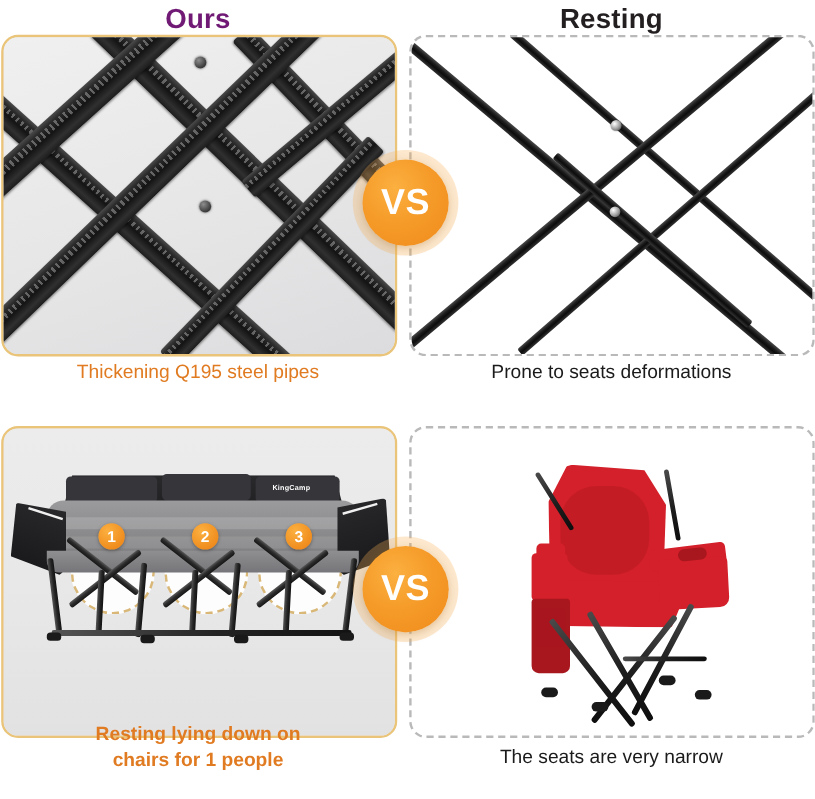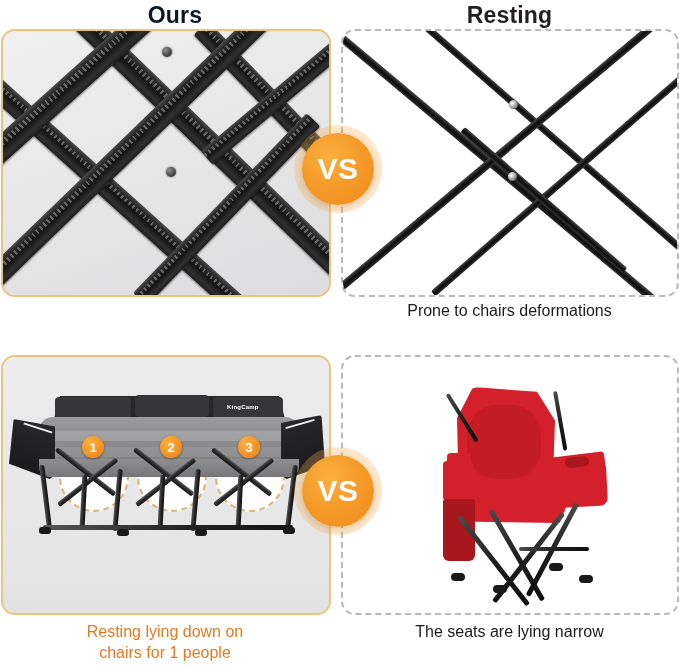--- a/index.html
+++ b/index.html
@@ -8,40 +8,40 @@
     background:#ffffff;
     font-family:"Liberation Sans",sans-serif;
     overflow:hidden;
     position:relative;
   }
   .wrap{position:relative;width:679px;height:666px;}
 
   
   .hdr{position:absolute;top:0;height:30px;line-height:30px;
        font-size:23px;font-weight:700;text-align:center;letter-spacing:.2px;}
-  .hdr-ours{left:10px;width:330px;color:#0f172a;}
+  .hdr-ours{left:0;width:330px;color:#701a75;}
   .hdr-others{left:340px;width:339px;color:#231f20;}
 
   
   .panel{position:absolute;border-radius:14px;overflow:hidden;}
   .panel-ours{border:2px solid #e9c479;background:#ececed;}
   .panel-others{border:2px dashed #b9b9b9;background:#ffffff;}
 
   #panel-tl{left:1px;top:29px;width:326px;height:264px;}
   #panel-tr{left:341px;top:29px;width:334px;height:264px;}
   #panel-bl{left:1px;top:355px;width:326px;height:256px;}
   #panel-br{left:341px;top:355px;width:334px;height:256px;}
 
   
   .cap{position:absolute;text-align:center;font-size:16px;line-height:21px;}
   .cap-ours{color:#e07b22;}
   .cap-others{color:#1b1b1b;}
   #cap-tl{left:0;top:300px;width:330px;}
   #cap-tr{left:340px;top:300px;width:339px;}
-  #cap-bl{left:0;top:621px;width:330px;}
+  #cap-bl{left:0;top:602px;width:330px;font-weight:bold;}
   #cap-br{left:340px;top:621px;width:339px;}
 
   
   .vs{position:absolute;width:72px;height:72px;border-radius:50%;
       display:flex;align-items:center;justify-content:center;
       color:#fff;font-size:30px;font-weight:700;letter-spacing:.5px;
       background:radial-gradient(circle at 38% 32%, #fbb040 0%, #f59a28 48%, #ef8b1c 100%);
       box-shadow:0 0 0 8px rgba(250,178,90,.30), 0 2px 7px rgba(120,70,0,.30);
       z-index:40;}
   #vs-top{left:302px;top:133px;}
@@ -109,33 +109,34 @@
       <div class="pipe" style="width:300px;height:20px;left:205px;top:-10px;transform:rotate(46deg);transform-origin:0 0;"></div>
 
       <div class="pipe" style="width:420px;height:22px;left:-40px;top:262px;transform:rotate(-44deg);transform-origin:0 0;"></div>
       <div class="pipe" style="width:430px;height:24px;left:-55px;top:150px;transform:rotate(-42deg);transform-origin:0 0;"></div>
       <div class="pipe" style="width:250px;height:19px;left:130px;top:262px;transform:rotate(-46deg);transform-origin:0 0;"></div>
       <div class="pipe" style="width:200px;height:18px;left:198px;top:120px;transform:rotate(-40deg);transform-origin:0 0;"></div>
       <div class="rivet" style="left:159px;top:16px;"></div>
       <div class="rivet" style="left:163px;top:136px;"></div>
     </div>
   </div>
+  <div class="cap cap-ours" id="cap-tl">Thickening Q195 steel pipes</div>
 
   <div class="panel panel-others" id="panel-tr">
     <div class="photo">
       <div class="tpipe" style="width:420px;height:8px;left:-8px;top:-4px;transform:rotate(40deg);transform-origin:0 0;"></div>
       <div class="tpipe" style="width:400px;height:7px;left:86px;top:-6px;transform:rotate(41deg);transform-origin:0 0;"></div>
       <div class="tpipe" style="width:430px;height:8px;left:-10px;top:258px;transform:rotate(-40deg);transform-origin:0 0;"></div>
       <div class="tpipe" style="width:400px;height:7px;left:88px;top:260px;transform:rotate(-41deg);transform-origin:0 0;"></div>
       <div class="tpipe" style="width:215px;height:7px;left:122px;top:96px;transform:rotate(41deg);transform-origin:0 0;"></div>
       <div class="trivet" style="left:166px;top:69px;"></div>
       <div class="trivet" style="left:165px;top:141px;"></div>
     </div>
   </div>
-  <div class="cap cap-others" id="cap-tr">Prone to chairs deformations</div>
+  <div class="cap cap-others" id="cap-tr">Prone to seats deformations</div>
 
   <div class="vs" id="vs-top">VS</div>
 
   <div class="panel panel-ours" id="panel-bl">
     <div class="photo" id="bl-photo">
 
       <div class="seatcircle" style="left:56px;top:85px;width:66px;height:66px;"></div>
       <div class="seatcircle" style="left:134px;top:85px;width:66px;height:66px;"></div>
       <div class="seatcircle" style="left:212px;top:85px;width:66px;height:66px;"></div>
 
@@ -237,17 +238,17 @@
       <div class="r-tube" style="width:104px;height:5px;left:236px;top:148px;transform:rotate(118deg);transform-origin:0 0;"></div>
       <div class="r-tube" style="width:70px;height:4px;left:176px;top:190px;"></div>
       <div class="r-tube" style="width:56px;height:4px;left:106px;top:36px;transform:rotate(58deg);transform-origin:0 0;"></div>
       <div class="r-tube" style="width:60px;height:4px;left:214px;top:34px;transform:rotate(80deg);transform-origin:0 0;"></div>
       <div class="r-foot" style="left:108px;top:216px;"></div>
       <div class="r-foot" style="left:150px;top:228px;"></div>
       <div class="r-foot" style="left:206px;top:206px;"></div>
       <div class="r-foot" style="left:236px;top:218px;"></div>
     </div>
   </div>
-  <div class="cap cap-others" id="cap-br">The seats are lying narrow</div>
+  <div class="cap cap-others" id="cap-br">The seats are very narrow</div>
 
   <div class="vs" id="vs-bottom">VS</div>
 
 </div>
 
 </body></html>

